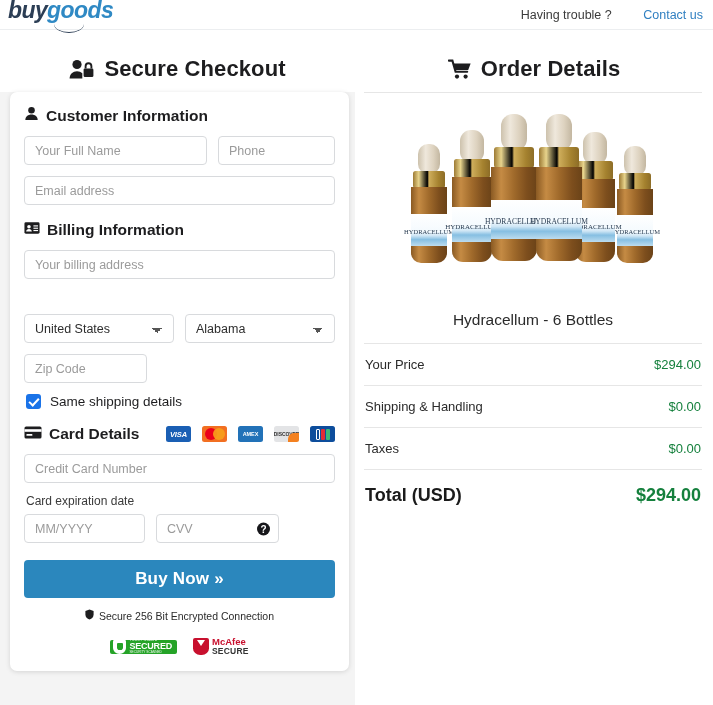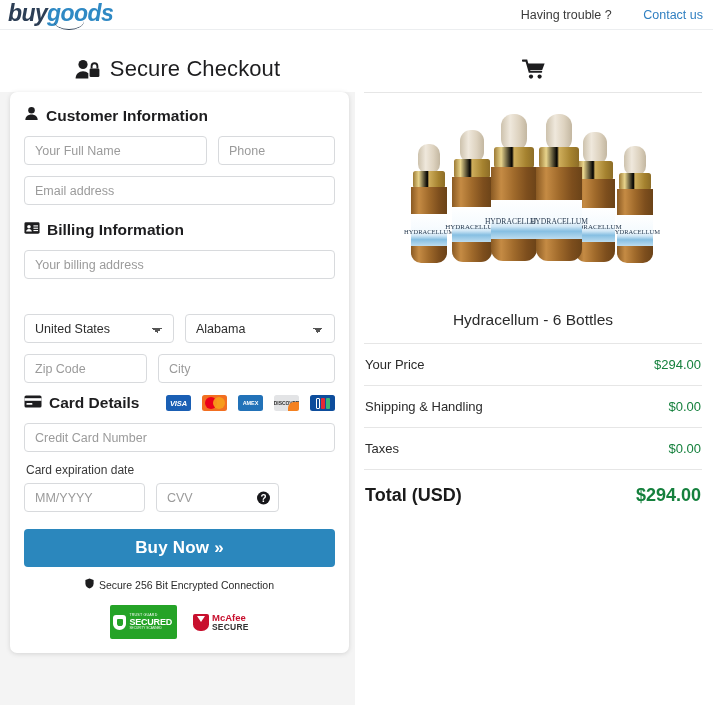--- a/index.html
+++ b/index.html
@@ -28,21 +28,21 @@
     padding: 0 10px 0 8px;
     position: relative;
   }
   .logo {
     font-size: 23px;
     font-weight: bold;
     font-style: italic;
     letter-spacing: -0.6px;
     line-height: 1;
     position: relative;
-    padding-bottom: 3px;
+    padding-bottom: 9px;
     user-select: none;
   }
   .logo .buy { color: #2c3e55; }
   .logo .goods { color: #2f89c4; }
   .logo .swoosh {
     position: absolute;
     left: 46px;
     bottom: -2px;
     width: 30px;
     height: 9px;
@@ -71,21 +71,21 @@
   .section-title {
     display: flex;
     align-items: center;
     justify-content: center;
     gap: 9px;
     font-size: 22px;
     color: #1d1d1f;
     height: 62px;
     padding-top: 16px;
   }
-  .section-title .ttl { font-weight: normal; letter-spacing: 0.1px; }
+  .section-title .ttl { font-weight: bold; letter-spacing: 0.1px; }
   .section-title svg { display: block; flex: none; }
 
   
   .left-bg {
     background: #f4f4f4;
     padding: 0 8px 0 8px;
     min-height: 100%;
   }
   .card {
     background: #fff;
@@ -255,21 +255,21 @@
     align-items: center;
     justify-content: center;
     gap: 16px;
     margin-top: 14px;
   }
   .tg-badge {
     display: flex; align-items: center; gap: 3px;
     background: #25a327;
     border-radius: 2px;
     padding: 2px 5px 2px 3px;
-    height: 34px;
+    height: 14px;
   }
   .tg-badge .shield {
     width: 13px; height: 15px;
     background: #fff;
     border-radius: 3px 3px 50% 50% / 3px 3px 40% 40%;
     display: flex; align-items: center; justify-content: center;
   }
   .tg-badge .shield::after {
     content: "";
     width: 6px; height: 7px;
@@ -416,23 +416,26 @@
           <select class="fld sel w-half">
             <option>United States</option>
           </select>
           <select class="fld sel w-half">
             <option>Alabama</option>
           </select>
         </div>
 
         <div class="row">
           <input class="fld w-zip" type="text" placeholder="Zip Code" style="">
-          <input class="fld w-city" type="text" placeholder="City" style="">
-        </div>
-
+        </div>
+
+        <div class="checkline">
+          <span class="cbox"></span>
+          <span class="cl-label">Same shipping details</span>
+        </div>
 
         
         <div class="grp-title with-cards">
           <span class="lbl">
             <span>
               <svg width="18" height="13" viewBox="0 0 18 13">
                 <rect x="0.5" y="0.5" width="17" height="12" rx="1.6" fill="#1d1d1f"></rect>
                 <rect x="0.5" y="3.2" width="17" height="2.6" fill="#fff"></rect>
                 <rect x="2.4" y="8" width="6" height="1.8" rx="0.6" fill="#fff"></rect>
               </svg>
@@ -510,20 +513,21 @@
 
     <div class="section-title">
       <span>
         <svg width="24" height="21" viewBox="0 0 24 21">
           <path d="M0.8 1.6h3.6l3.2 11.2h11.6" fill="none" stroke="#1d1d1f" stroke-width="2.1" stroke-linecap="round"></path>
           <path d="M5.6 4.4h17l-2.4 6.6H7.4z" fill="#1d1d1f"></path>
           <circle cx="9" cy="17.6" r="2.1" fill="#1d1d1f"></circle>
           <circle cx="17.6" cy="17.6" r="2.1" fill="#1d1d1f"></circle>
         </svg>
       </span>
+      <span class="ttl">Order Details</span>
     </div>
 
     <div class="order-body">
       <div class="hr"></div>
 
       <div class="product-img">
         <svg width="270" height="196" viewBox="0 0 270 196">
           <defs>
             <linearGradient id="glass" x1="0" y1="0" x2="1" y2="0">
               <stop offset="0%" stop-color="#8a5a23"></stop>

